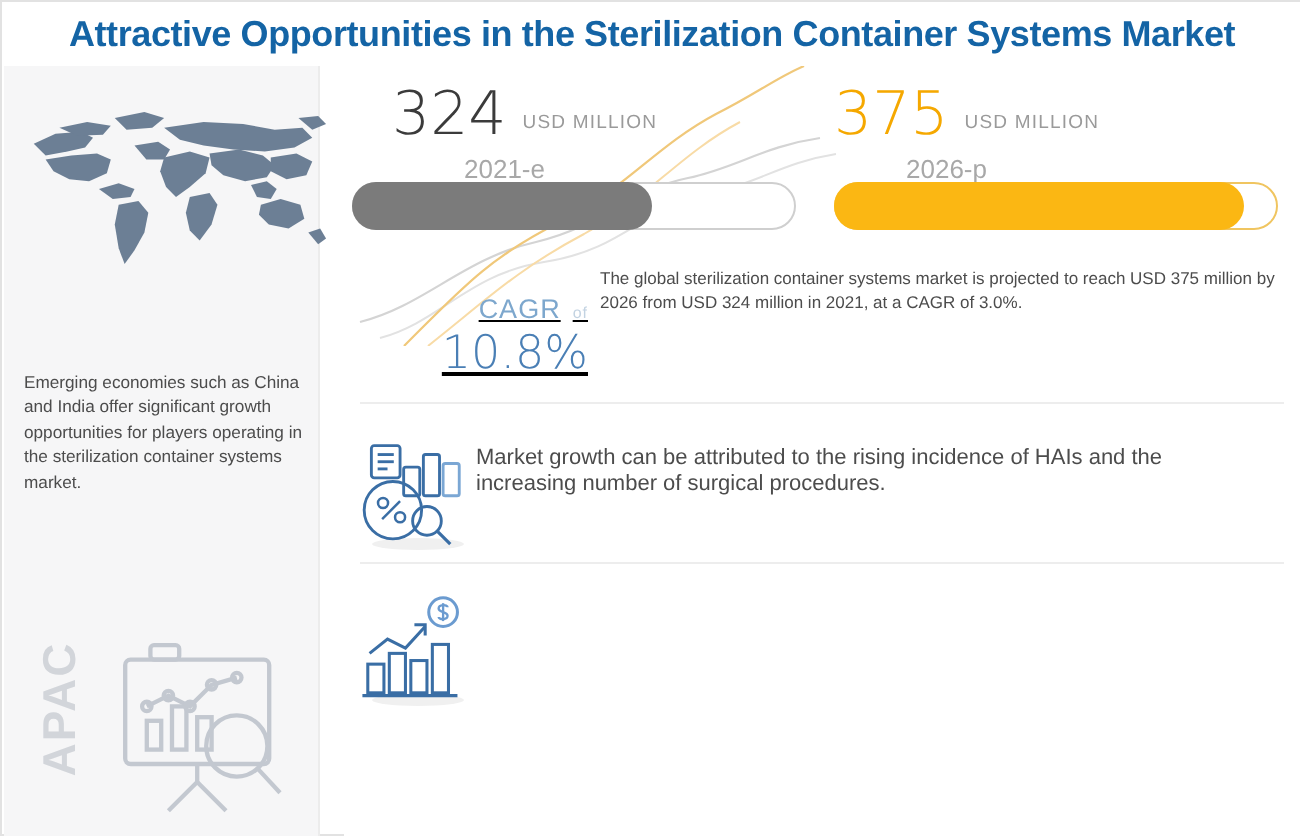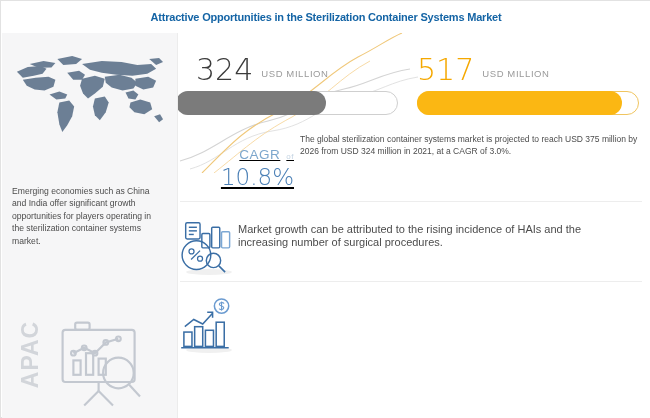--- a/index.html
+++ b/index.html
@@ -16,28 +16,28 @@
     background:#ffffff;
   }
   
   .title-bar {
     position:absolute; left:0; top:0; width:650px; height:32px;
     display:flex; align-items:center; justify-content:center;
     background:#ffffff; z-index:6;
   }
   .title-bar .title {
     color:#1464a5;
-    font-size:11px;
+    font-size:18px;
     font-weight:bold;
     letter-spacing:-0.2px;
     white-space:nowrap;
   }
   
   .left-col {
-    position:absolute; left:1px; top:32px; width:176px; height:385px;
+    position:absolute; left:1px; top:32px; width:158px; height:385px;
     background:#f6f6f7;
     border-right:1px solid #ececec;
     z-index:4;
   }
   .map-wrap {
     position:absolute; left:6px; top:18px; width:158px; height:92px;
   }
   .map-wrap svg { width:100%; height:100%; display:block; }
   .left-text {
     position:absolute; left:10px; top:152px; width:152px;
@@ -57,21 +57,21 @@
   .apac-icon svg { width:100%; height:100%; display:block; }
   
   .right-col {
     position:absolute; left:171px; top:32px; width:478px; height:385px;
     background:#ffffff; overflow:hidden;
   }
   .bg-curves { position:absolute; left:0; top:0; width:478px; height:140px; z-index:0; }
   .bg-curves svg { width:100%; height:100%; display:block; }
 
   .kpi-row { position:absolute; left:0; top:0; width:478px; height:92px; z-index:2; }
-  .kpi { position:absolute; top:22px; }
+  .kpi { position:absolute; top:10px; }
   .kpi-a { left:24px; }
   .kpi-b { left:245px; }
   .kpi-num {
     font-size:30px; font-weight:300; line-height:30px;
     font-family:"DejaVu Sans", sans-serif;
     display:inline-block; vertical-align:middle;
   }
   .kpi-a .kpi-num { color:#3b3b3b; }
   .kpi-b .kpi-num { color:#f5a800; }
   .kpi-unit {
@@ -204,21 +204,21 @@
         <path d="M42 140 C 70 118, 86 102, 120 84 C 152 66, 168 44, 198 28" stroke="#f8dba6" stroke-width="1"></path>
       </svg>
     </div>
 
     <div class="kpi-row">
       <div class="kpi kpi-a">
         <span class="kpi-num" style="color: rgb(59, 59, 59);">324</span><span class="kpi-unit">USD MILLION</span>
         <div class="kpi-year">2021-e</div>
       </div>
       <div class="kpi kpi-b">
-        <span class="kpi-num" style="color: rgb(245, 168, 0);">517</span><span class="kpi-unit">USD MILLION</span>
+        <span class="kpi-num" style="color: rgb(245, 168, 0);">375</span><span class="kpi-unit">USD MILLION</span>
         <div class="kpi-year">2026-p</div>
       </div>
     </div>
 
     <div class="bars">
       <div class="track track-a">
         <div class="fill fill-a" style="width: 68%; background: rgb(123, 123, 123);"></div>
       </div>
       <div class="track track-b">
         <div class="fill fill-b" style="width: 93%; background: rgb(251, 183, 19);"></div>

